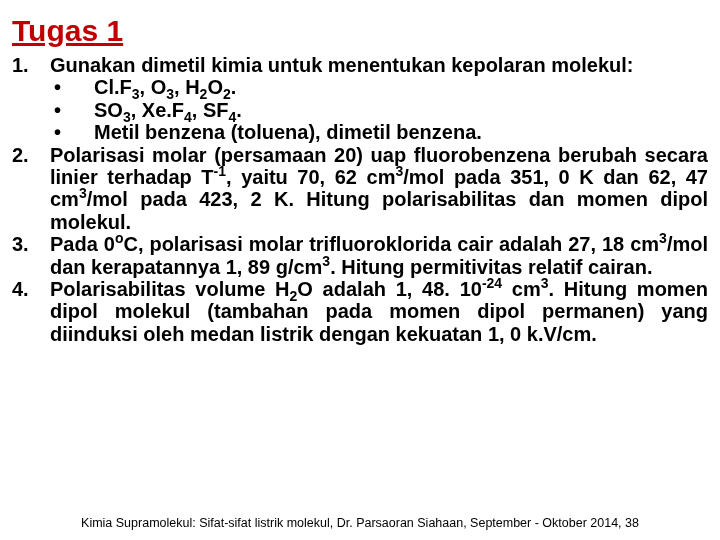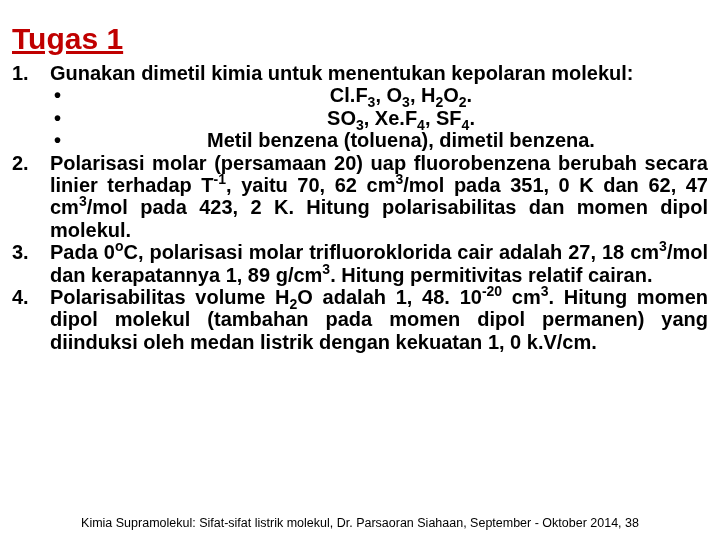--- a/index.html
+++ b/index.html
@@ -18,21 +18,21 @@
     width: 720px;
     height: 540px;
     position: relative;
   }
   .title {
     font-weight: bold;
     font-size: 30px;
     text-decoration: underline;
     color: #c00000;
     margin-bottom: 6px;
-    margin-top: 16px;
+    margin-top: 8px;
   }
   ol.main {
     list-style: none;
     padding: 0;
     margin: 0;
     font-size: 20px;
     line-height: 1.12;
     font-weight: bold;
     text-align: justify;
   }
@@ -58,21 +58,21 @@
   }
   .bullet {
     width: 44px;
     flex: 0 0 44px;
     text-align: left;
     padding-left: 4px;
     box-sizing: border-box;
   }
   .subtext {
     flex: 1;
-    text-align: center;
+    text-align: left;
   }
   sub, sup {
     font-size: 0.7em;
     line-height: 0;
   }
   .footer {
     position: absolute;
     bottom: 10px;
     left: 0;
     width: 720px;
@@ -112,18 +112,18 @@
     <li>
       <div class="num">2.</div>
       <div class="body">Polarisasi molar (persamaan 20) uap fluorobenzena berubah secara linier terhadap T<sup>-1</sup>, yaitu 70,&nbsp;62 cm<sup>3</sup>/mol pada 351,&nbsp;0&nbsp;K dan 62,&nbsp;47 cm<sup>3</sup>/mol pada 423,&nbsp;2&nbsp;K. Hitung polarisabilitas dan momen dipol molekul.</div>
     </li>
     <li>
       <div class="num">3.</div>
       <div class="body">Pada 0<sup>o</sup>C, polarisasi molar trifluoroklorida cair adalah 27,&nbsp;18 cm<sup>3</sup>/mol dan kerapatannya 1,&nbsp;89 g/cm<sup>3</sup>. Hitung permitivitas relatif cairan.</div>
     </li>
     <li>
       <div class="num">4.</div>
-      <div class="body">Polarisabilitas volume H<sub>2</sub>O adalah 1,&nbsp;48.&nbsp;10<sup>-20</sup> cm<sup>3</sup>. Hitung momen dipol molekul (tambahan pada momen dipol permanen) yang diinduksi oleh medan listrik dengan kekuatan 1,&nbsp;0 k.V/cm.</div>
+      <div class="body">Polarisabilitas volume H<sub>2</sub>O adalah 1,&nbsp;48.&nbsp;10<sup>-24</sup> cm<sup>3</sup>. Hitung momen dipol molekul (tambahan pada momen dipol permanen) yang diinduksi oleh medan listrik dengan kekuatan 1,&nbsp;0 k.V/cm.</div>
     </li>
   </ol>
 
   <div class="footer">Kimia Supramolekul: Sifat-sifat listrik molekul, Dr. Parsaoran Siahaan, September - Oktober 2014, 38</div>
 </div>
 
 </body></html>

